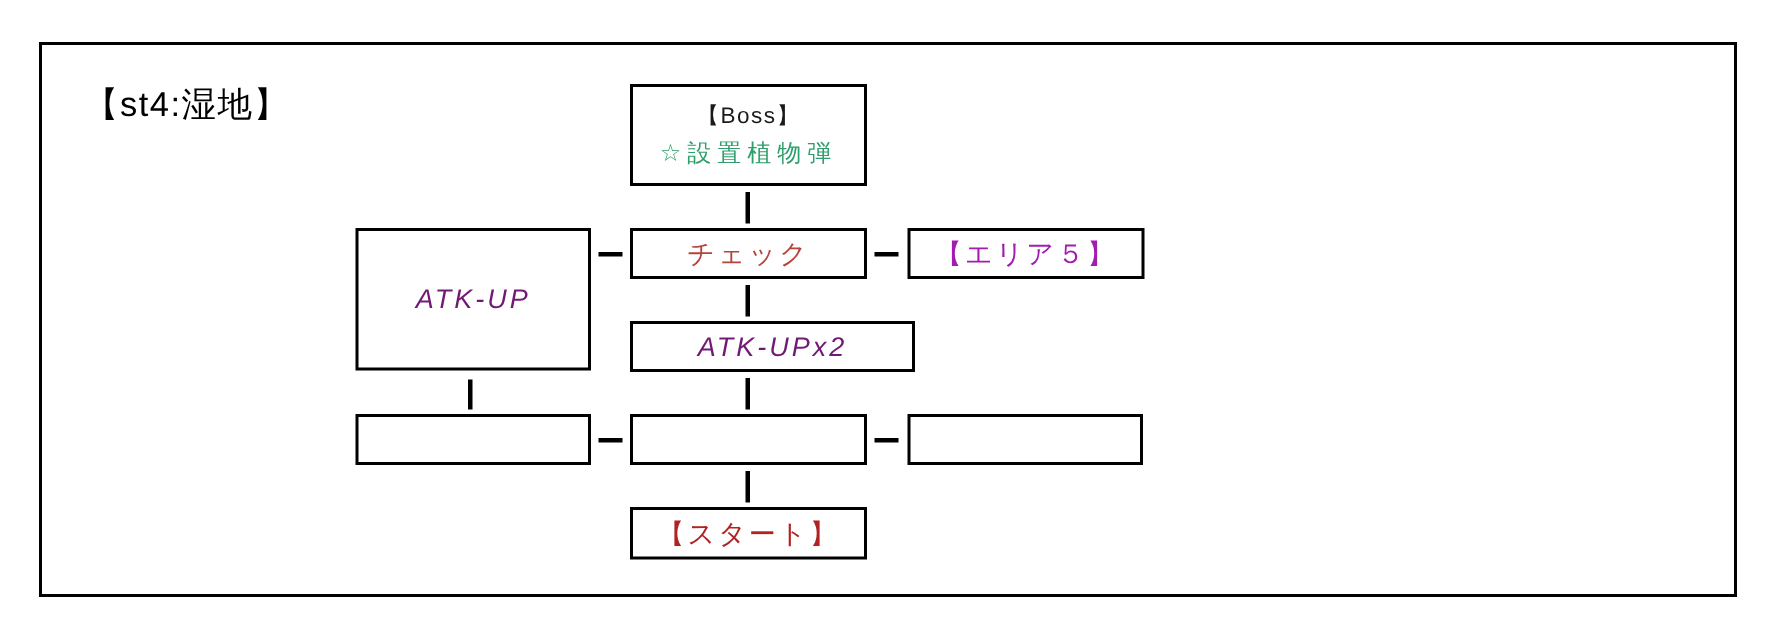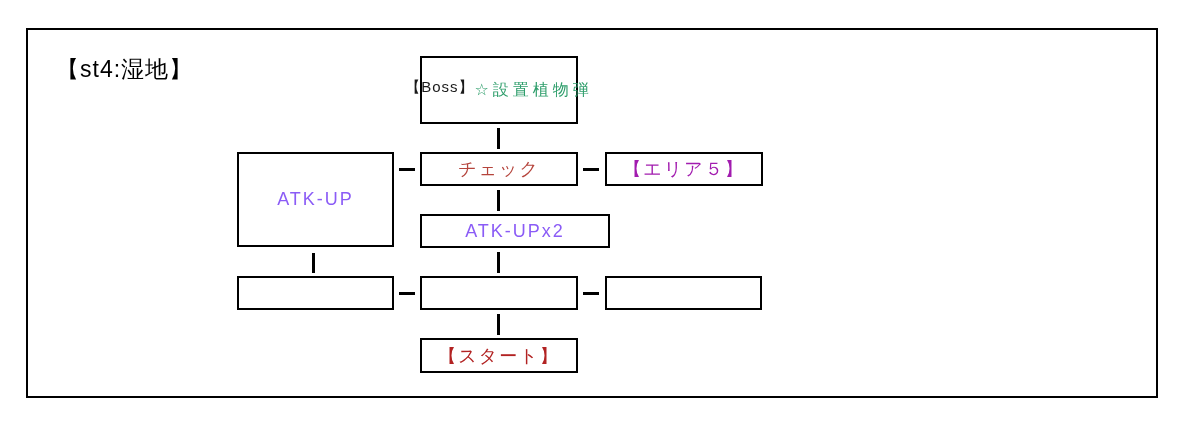--- a/index.html
+++ b/index.html
@@ -34,21 +34,21 @@
     color: #000000;
     letter-spacing: 1px;
     white-space: nowrap;
   }
   .node {
     position: absolute;
     border: 2px solid #000000;
     box-sizing: border-box;
     background: #ffffff;
     display: flex;
-    flex-direction: row;
+    flex-direction: column;
     align-items: center;
     justify-content: center;
     text-align: center;
     white-space: nowrap;
   }
   .node .lbl {
     font-size: 18px;
     letter-spacing: 2px;
   }
   
@@ -57,21 +57,21 @@
   .n-check       { left: 420px; top: 152px; width: 158px; height: 34px; }
   .n-area5       { left: 605px; top: 152px; width: 158px; height: 34px; }
   .n-atk-up-x2   { left: 420px; top: 214px; width: 190px; height: 34px; }
   .n-room-left   { left: 237px; top: 276px; width: 157px; height: 34px; }
   .n-room-center { left: 420px; top: 276px; width: 158px; height: 34px; }
   .n-room-right  { left: 605px; top: 276px; width: 157px; height: 34px; }
   .n-start       { left: 420px; top: 338px; width: 158px; height: 35px; }
   
   .t-boss-title { color: #1a1a1a; font-size: 15px; letter-spacing: 1px; margin-bottom: 5px; }
   .t-green      { color: #2e9e6b; font-size: 16px; letter-spacing: 4px; }
-  .t-cyan       { color: #8b5cf6; font-size: 19px; }
+  .t-cyan       { color: #701a75; font-size: 19px; font-style: italic; }
   .t-red        { color: #b5443c; font-size: 18px; }
   .t-black      { color: #a21caf; font-size: 18px; letter-spacing: 1px; }
   .t-darkred    { color: #b22222; font-size: 18px; }
   
   .conn {
     position: absolute;
     background: #000000;
   }
   .c-v-boss-check      { left: 497px; top: 128px; width: 3px;  height: 21px; }
   .c-h-atkup-check     { left: 399px; top: 168px; width: 16px; height: 3px; }

